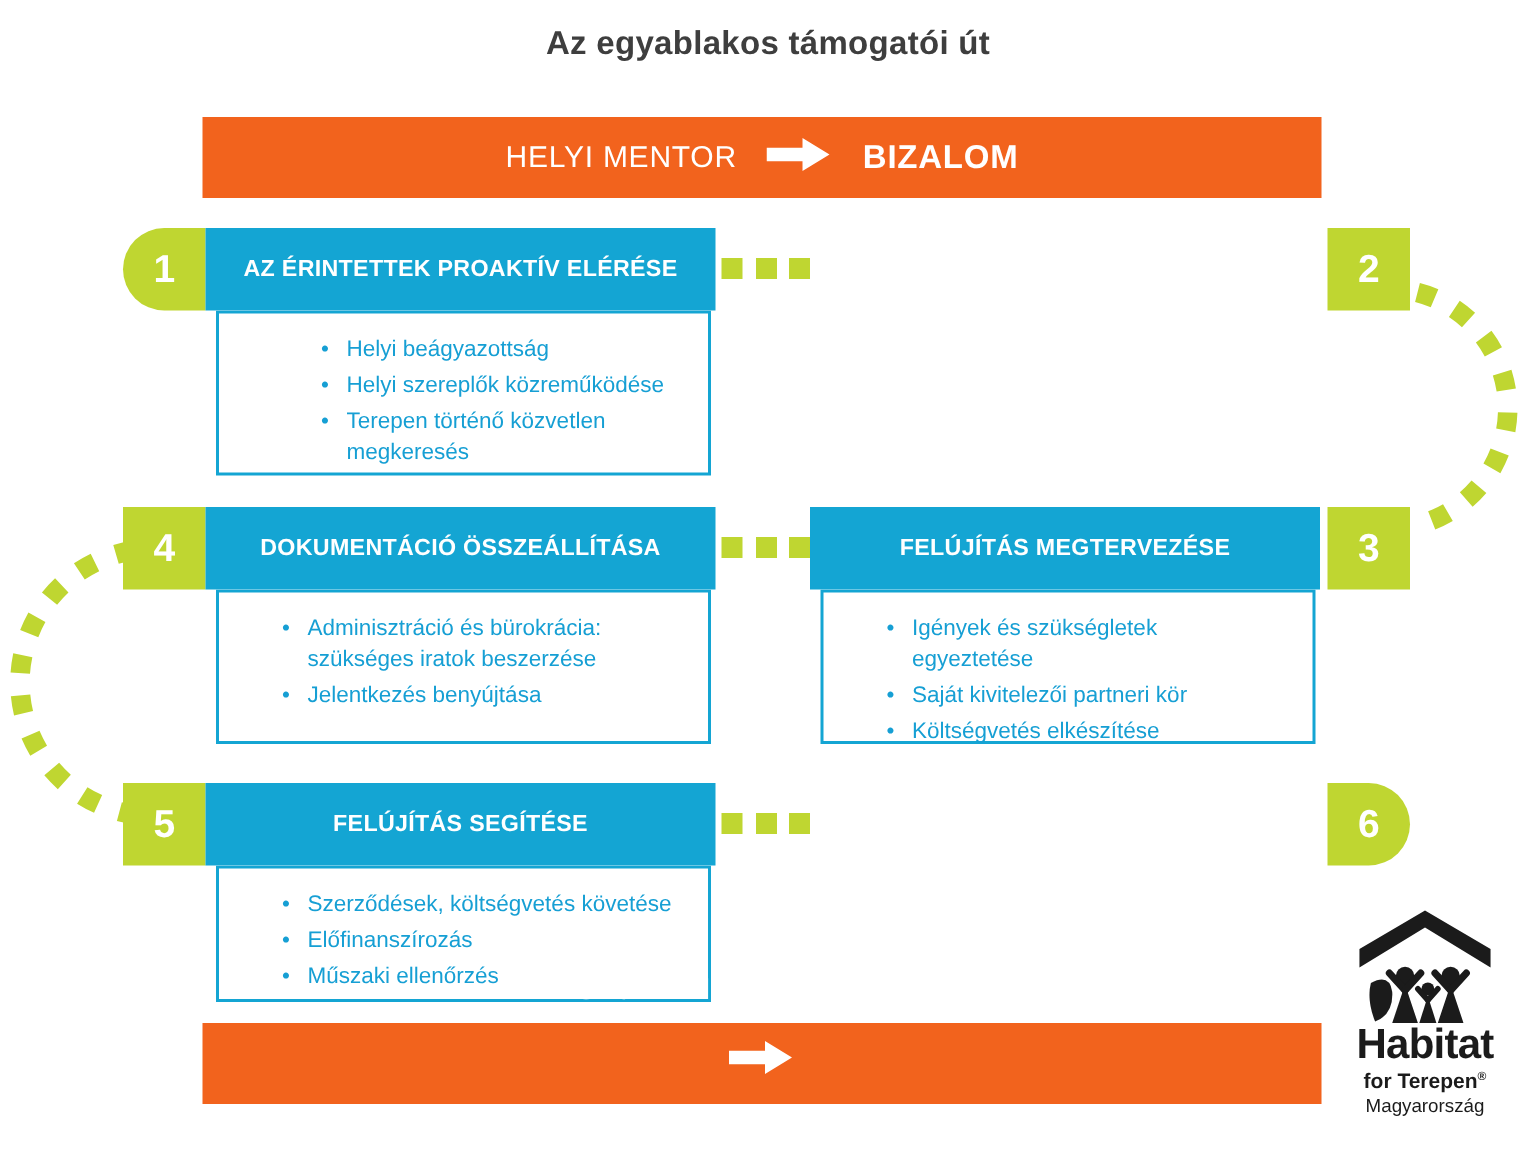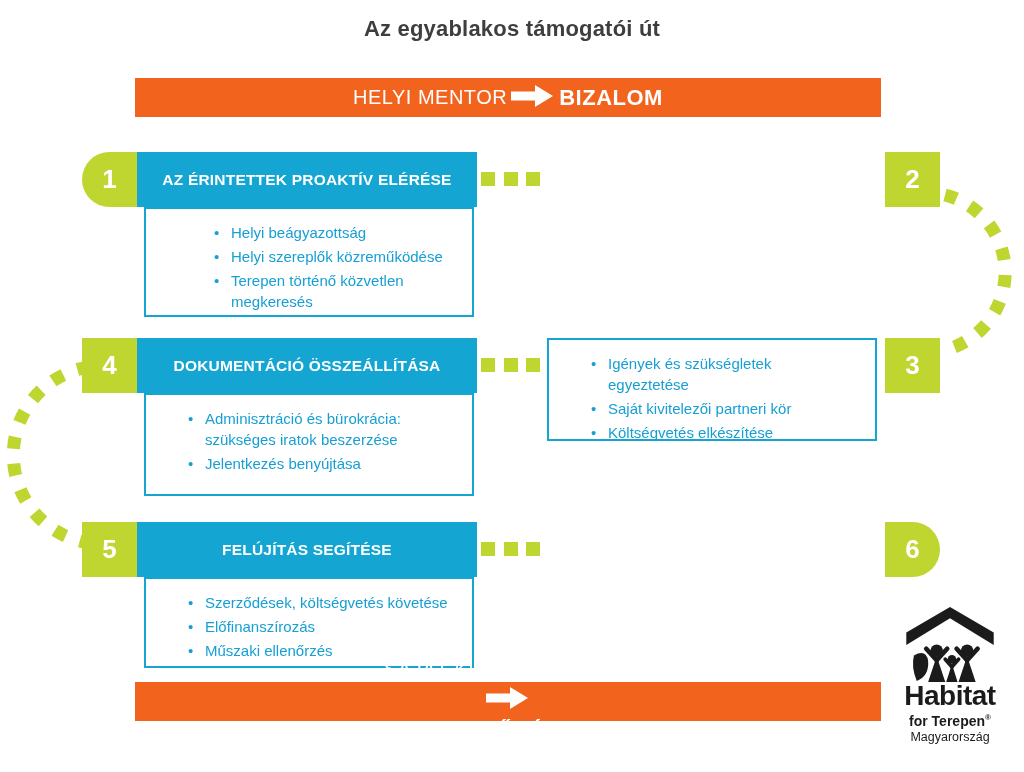--- a/index.html
+++ b/index.html
@@ -24,26 +24,26 @@
     font-weight: 700;
     color: #3e3e3e;
     letter-spacing: 0.2px;
   }
 
   
   .banner {
     position: absolute;
     left: 135px;
     width: 746px;
-    height: 39px;
+    height: 54px;
     background: #f2631d;
     display: flex;
     align-items: center;
     justify-content: center;
-    gap: 4px;
+    gap: 20px;
     color: #ffffff;
   }
   .banner.top { top: 78px; }
   .banner.bottom { top: 682px; flex-direction: column; }
   .banner .b-left { font-size: 20px; font-weight: 400; letter-spacing: 0.5px; }
   .banner .b-right { font-size: 22px; font-weight: 700; letter-spacing: 0.5px; text-align: center; }
   .arrow-icon { display: block; }
 
   
   .step { position: absolute; width: 340px; }
@@ -196,20 +196,21 @@
     <div class="step-header">DOKUMENTÁCIÓ ÖSSZEÁLLÍTÁSA</div>
     <div class="step-body">
       <ul>
         <li>Adminisztráció és bürokrácia: szükséges iratok beszerzése</li>
         <li>Jelentkezés benyújtása</li>
       </ul>
     </div>
   </div>
 
   <div class="step" id="s3">
+    <div class="step-header">FELÚJÍTÁS MEGTERVEZÉSE</div>
     <div class="step-body">
       <ul>
         <li>Igények és szükségletek egyeztetése</li>
         <li>Saját kivitelezői partneri kör</li>
         <li>Költségvetés elkészítése</li>
       </ul>
     </div>
   </div>
 
   <div class="step" id="s5">

